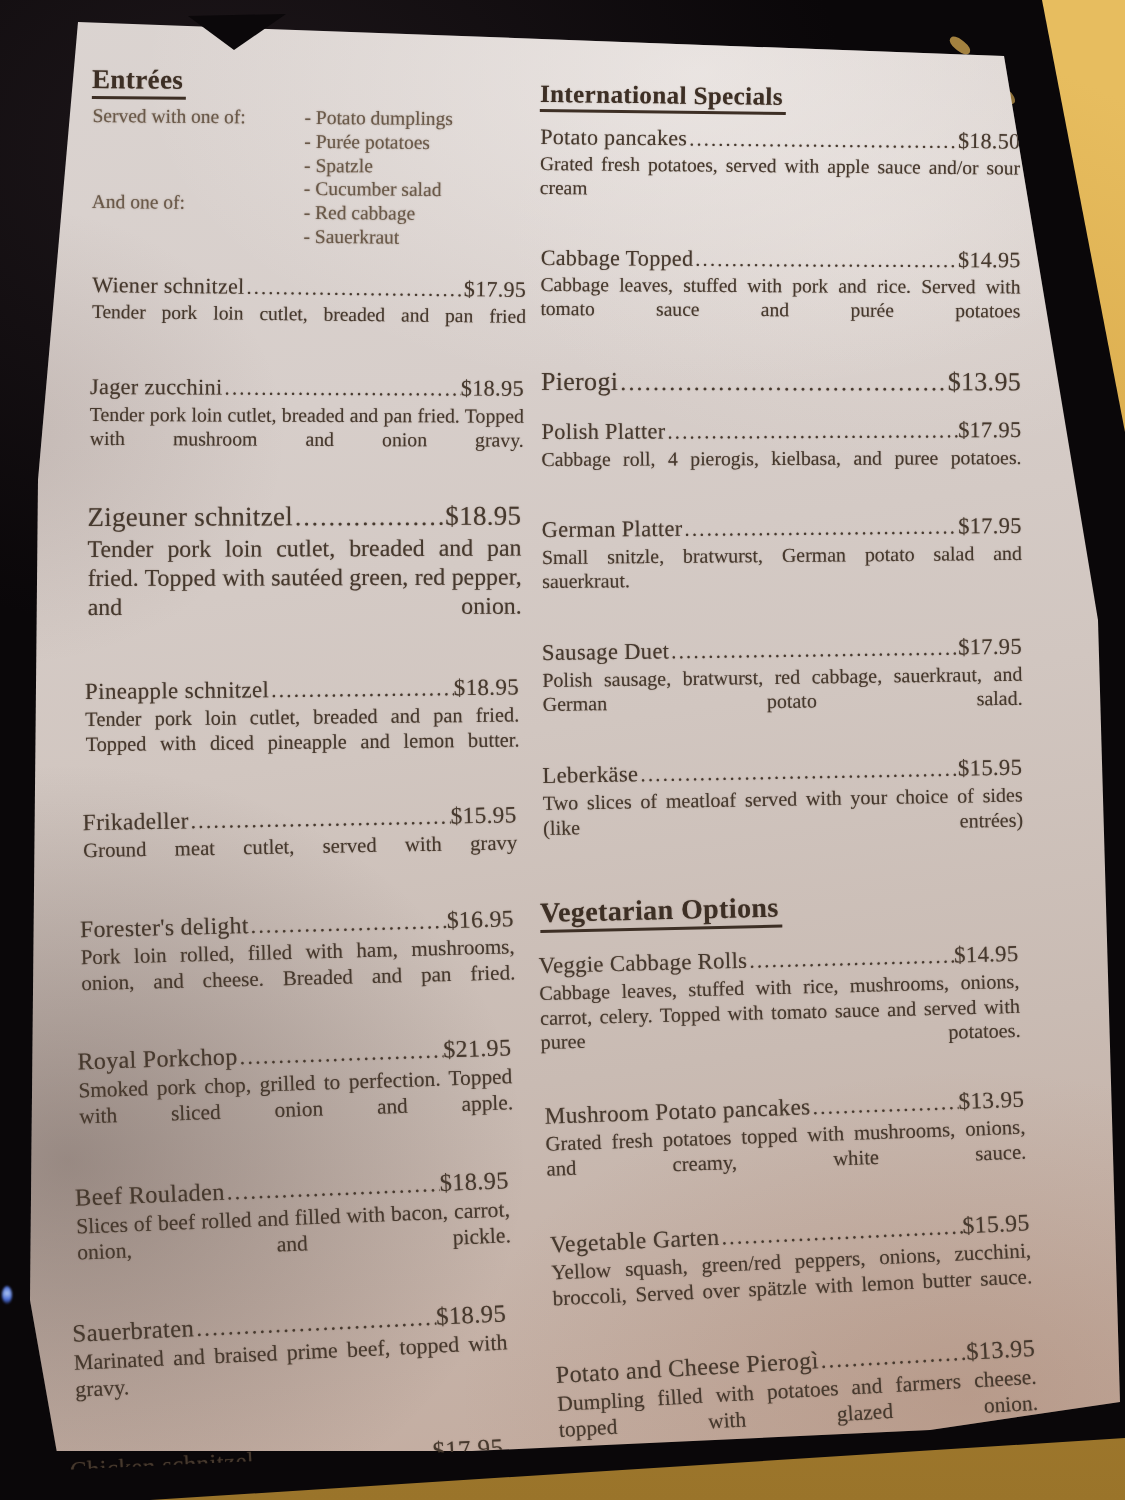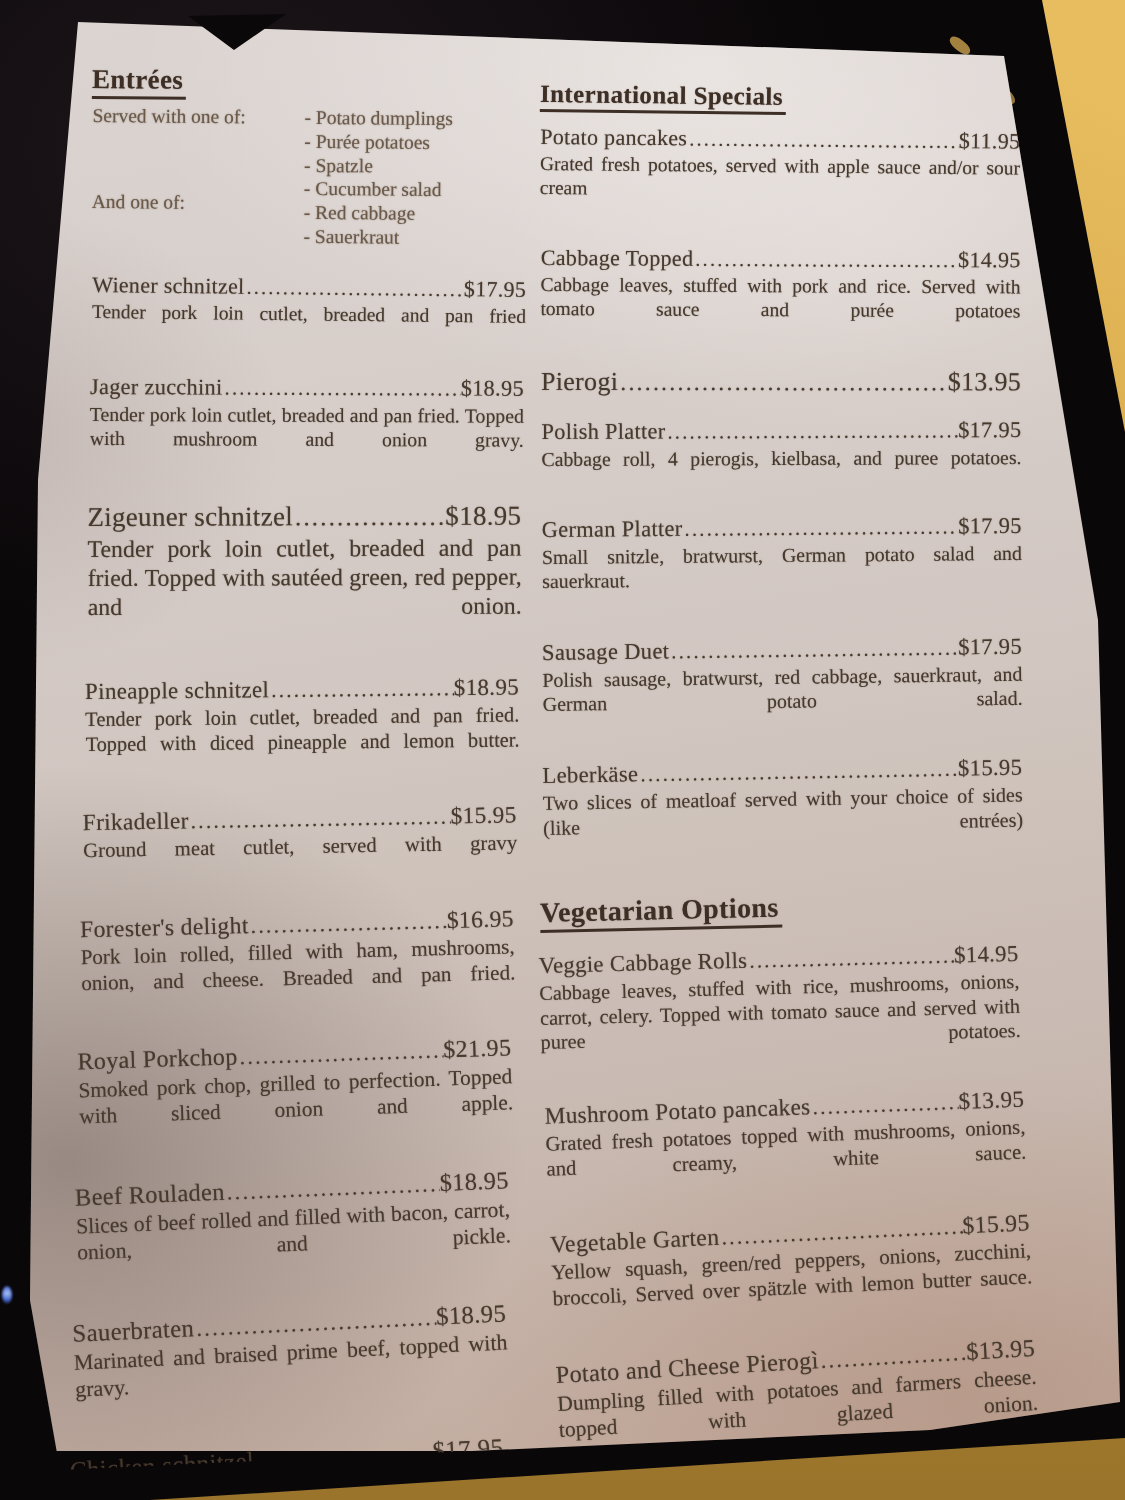--- a/index.html
+++ b/index.html
@@ -201,21 +201,21 @@
   <div class="col col-right">
     <div>
       <span class="section-header h-intl">International Specials</span>
     </div>
     <div class="intl">
       <div id="intl-items">
   <div class="menu-item" style="transform: rotate(0.55deg) translateX(0px); font-size: 22px;">
     <div class="item-line">
       <span class="item-name">Potato pancakes</span>
       <span class="item-dots">....................................................................................................</span>
-      <span class="item-price">$11.95</span>
+      <span class="item-price">$18.50</span>
     </div>
     <div class="item-desc">Grated fresh potatoes, served with apple sauce and/or sour cream</div>
   </div>
 
   <div class="menu-item" style="transform: rotate(0.29deg) translateX(0.5px); font-size: 22.12px;">
     <div class="item-line">
       <span class="item-name">Cabbage Topped</span>
       <span class="item-dots">....................................................................................................</span>
       <span class="item-price">$14.95</span>
     </div>

